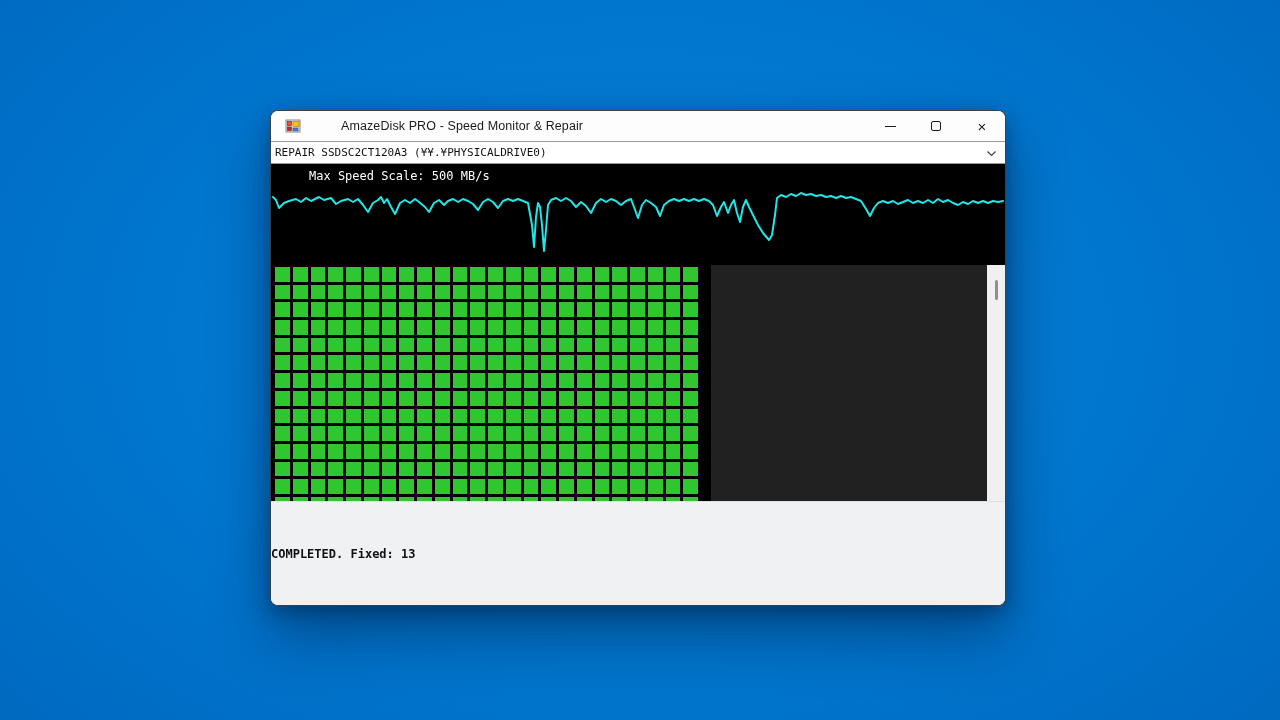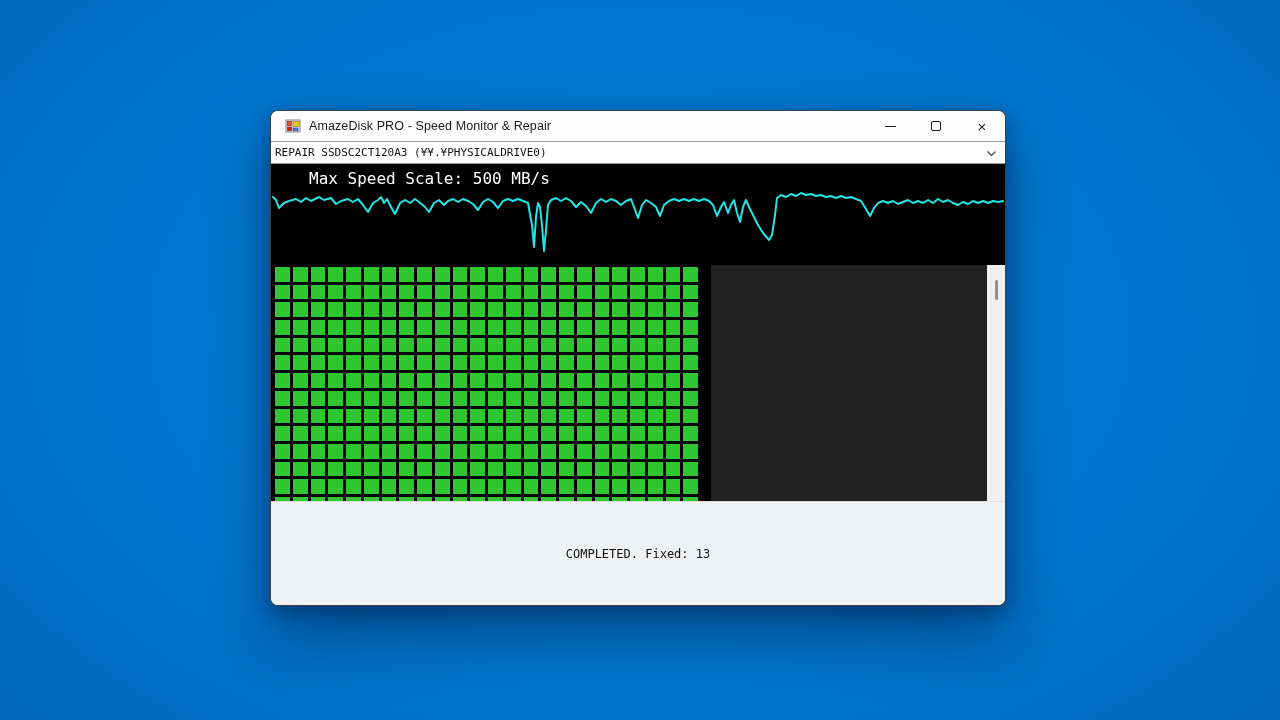--- a/index.html
+++ b/index.html
@@ -9,21 +9,21 @@
     background: radial-gradient(ellipse 900px 600px at 50% 46%, #0d80d8 0%, #0076ce 55%, #0068bf 100%);
     position:relative;
   }
   .window {
     position:absolute; left:270px; top:110px; width:736px; height:496px;
     background:#fdfdfd; border:1px solid #3c3f44; border-radius:8px;
     box-shadow:0 28px 60px rgba(0,20,50,.45), 0 6px 18px rgba(0,20,50,.35);
     display:flex; flex-direction:column; overflow:hidden;
   }
   
-  .titlebar { height:30px; background:#fdfdfd; display:flex; align-items:center; flex:0 0 auto; }
+  .titlebar { height:30px; background:#fdfdfd; display:flex; align-items:center; flex:0 0 auto;gap:32px; }
   .titlebar .appicon { width:16px; height:16px; margin-left:14px; margin-right:8px; }
   .titlebar .title { font-size:12.5px; color:#1b1b1b; letter-spacing:.1px; }
   .caption-buttons { margin-left:auto; display:flex; height:100%; }
   .cap-btn { width:46px; height:100%; display:flex; align-items:center; justify-content:center;
              color:#1b1b1b; font-size:13px; cursor:default; }
   .cap-btn .min-glyph { display:block; width:11px; height:1px; background:#1b1b1b; }
   .cap-btn .max-glyph { display:block; width:10px; height:10px; border:1px solid #1b1b1b; border-radius:2px; }
   .cap-btn.close { font-size:15px; }
   
   .subtitle { height:24px; background:#f0f0f0; display:flex; align-items:center; justify-content:center; flex:0 0 auto; }
@@ -34,33 +34,33 @@
   .combo .combo-text { font-family:"DejaVu Sans Mono", monospace; font-size:11px; color:#111; padding-left:4px;
                        white-space:nowrap; overflow:hidden; }
   .combo .chev { position:absolute; right:8px; top:6px; width:11px; height:11px; }
   
   .repair-btn { height:42px; background:#90EE90; border:1px solid #141414; border-left:none; border-right:none;
                 display:flex; align-items:center; justify-content:center; flex:0 0 auto; cursor:pointer; }
   .repair-btn span { font-family:"DejaVu Sans Mono", monospace; font-size:12.5px; color:#000; letter-spacing:.3px; }
   
   .speed-panel { height:101px; background:#000; position:relative; flex:0 0 auto; }
   .speed-panel .scale-label { position:absolute; left:10px; top:5px; font-family:"DejaVu Sans Mono", monospace;
-                              font-size:16px; color:#fff;padding-left:28px; }
+                              font-size:12px; color:#fff;padding-left:28px; }
   .speed-panel svg { position:absolute; left:0; top:0; width:736px; height:101px; }
   
   .blocks { height:236px; background:#212121; position:relative; flex:0 0 auto; overflow:hidden; }
   .blocks .black-pane { position:absolute; left:0; top:0; width:440px; height:236px; background:#000; }
   .block-grid { position:absolute; left:4px; top:2px; width:423px;
                 display:grid; grid-template-columns:repeat(24, 1fr); gap:3px; }
   .block-cell { height:14.7px; background:#2fc62f; }
   .vscroll { position:absolute; right:0; top:0; width:18px; height:236px; background:#f0f0f0; }
   .vscroll .thumb { position:absolute; left:8px; top:15px; width:3px; height:20px; background:#8f8f8f; border-radius:2px; }
   
   .statusbar { flex:1 1 auto; background:#f0f1f2; border-top:1px solid #dedede;
-               display:flex; align-items:center; justify-content:center; }
+               display:flex; align-items:center; justify-content:flex-start;font-weight:bold; }
   .statusbar span { font-family:"DejaVu Sans Mono", monospace; font-size:12px; color:#111; }
 </style>
 </head>
 <body>
 
 <div class="window">
 
   <div class="titlebar">
     <svg class="appicon" viewBox="0 0 16 16">
       <rect x="1" y="2" width="14" height="12" fill="#e4e4e4" stroke="#8a8a8a" stroke-width="1"></rect>

